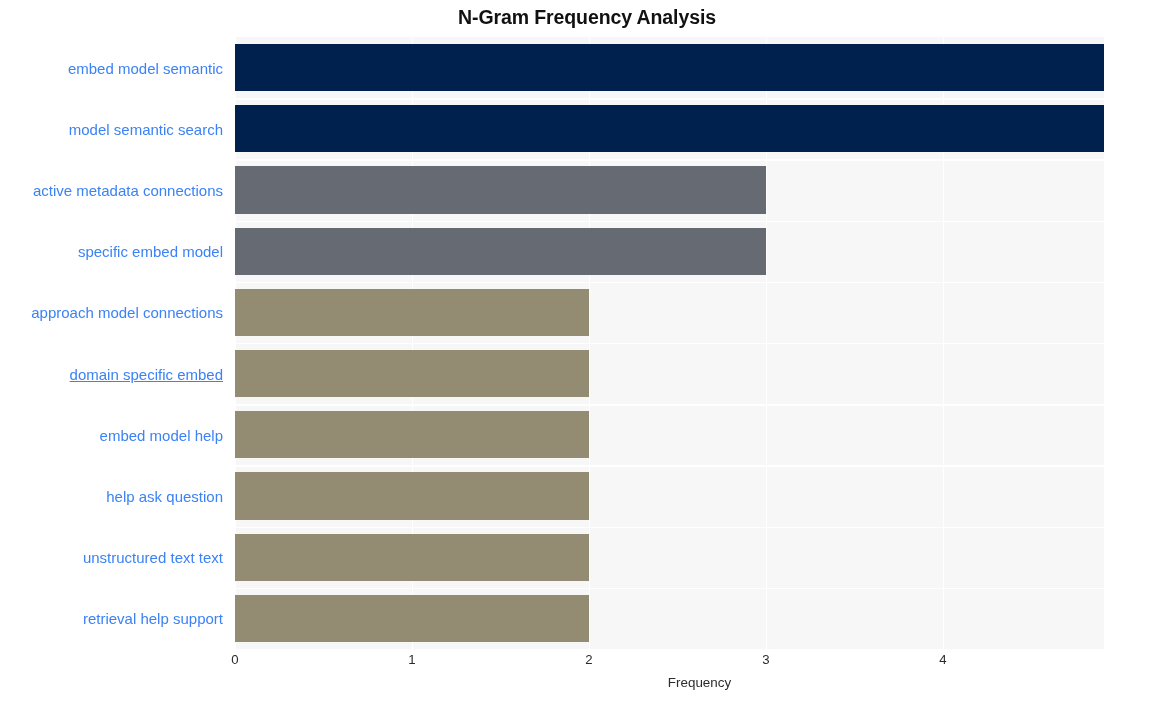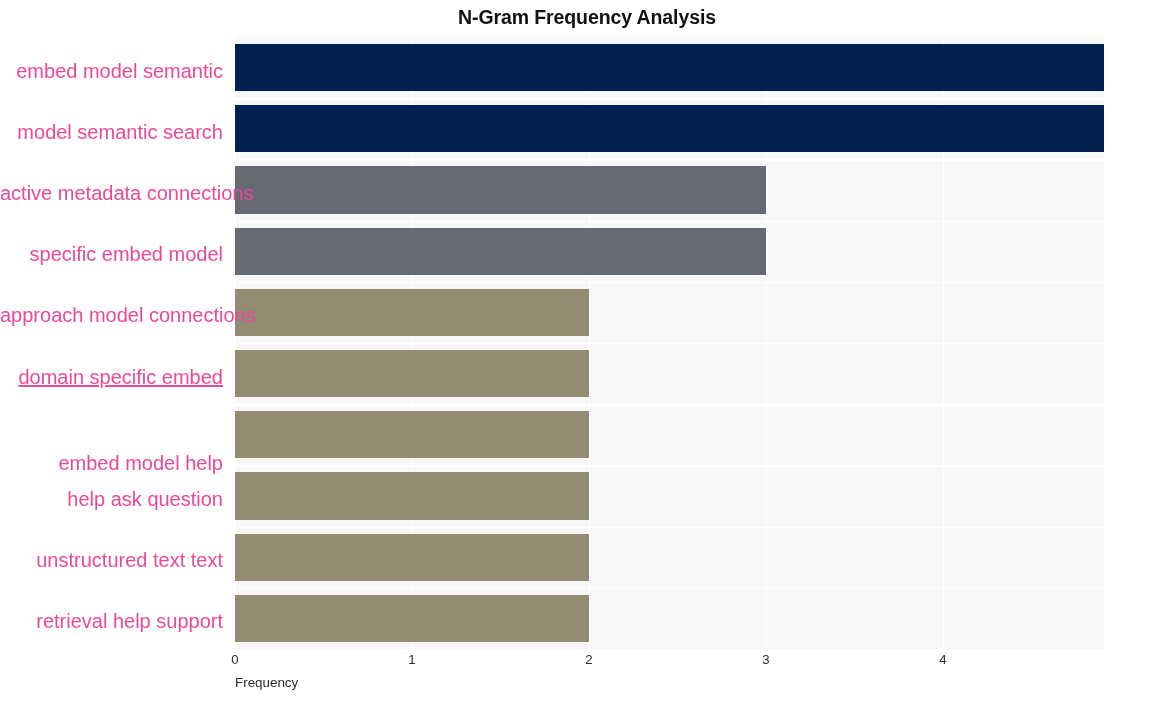--- a/index.html
+++ b/index.html
@@ -60,22 +60,22 @@
   .bar {
     position: absolute;
     left: 0;
   }
 
   
   .ylabel {
     position: absolute;
     right: 1178px;     
     text-align: right;
-    font-size: 20px;
-    color: #ec4899;
+    font-size: 15px;
+    color: #3b82f6;
     white-space: nowrap;
     line-height: 1;
   }
   #y-axis-labels {
     position: absolute;
     left: 0;
     top: 37px;
     width: 229px;
     height: 612px;
   }
@@ -100,21 +100,21 @@
     color: #2c2c2c;
     transform: translateX(-50%);
     white-space: nowrap;
     line-height: 1.25;
   }
   #x-axis-title {
     position: absolute;
     left: 235px;
     top: 675px;
     width: 929px;
-    text-align: left;
+    text-align: center;
     font-size: 13.4px;
     color: #2c2c2c;
     white-space: nowrap;
   }
 </style>
 </head>
 <body>
 
 <div id="page">
 
@@ -148,21 +148,21 @@
       <div class="bar" title="retrieval beir support: 2" style="top: 557.838px; height: 47.124px; width: 353.905px; background: rgb(147, 140, 115);"></div>
     </div>
 
   <div id="y-axis-labels">
       <div class="ylabel" style="position: absolute; left: 0px; right: 0px; top: 23.6px; padding-right: 6px;">embed model semantic</div>
       <div class="ylabel" style="position: absolute; left: 0px; right: 0px; top: 84.8px; padding-right: 6px;">model semantic search</div>
       <div class="ylabel" style="position: absolute; left: 0px; right: 0px; top: 146px; padding-right: 6px;">active metadata connections</div>
       <div class="ylabel" style="position: absolute; left: 0px; right: 0px; top: 207.2px; padding-right: 6px;">specific embed model</div>
       <div class="ylabel" style="position: absolute; left: 0px; right: 0px; top: 268.4px; padding-right: 6px;">approach model connections</div>
       <div class="ylabel" style="position: absolute; left: 0px; right: 0px; top: 329.6px; padding-right: 6px; text-decoration: underline;">domain specific embed</div>
-      <div class="ylabel" style="position: absolute; left: 0px; right: 0px; top: 390.8px; padding-right: 6px; margin-top: 25px;">embed model help</div>
+      <div class="ylabel" style="position: absolute; left: 0px; right: 0px; top: 390.8px; padding-right: 6px;">embed model help</div>
       <div class="ylabel" style="position: absolute; left: 0px; right: 0px; top: 452px; padding-right: 6px;">help ask question</div>
       <div class="ylabel" style="position: absolute; left: 0px; right: 0px; top: 513.2px; padding-right: 6px;">unstructured text text</div>
       <div class="ylabel" style="position: absolute; left: 0px; right: 0px; top: 574.4px; padding-right: 6px;">retrieval help support</div>
     </div>
 
   <div id="x-axis-ticks">
       <div class="xtick" style="left: 0px;">0</div>
       <div class="xtick" style="left: 176.952px;">1</div>
       <div class="xtick" style="left: 353.905px;">2</div>
       <div class="xtick" style="left: 530.857px;">3</div>

